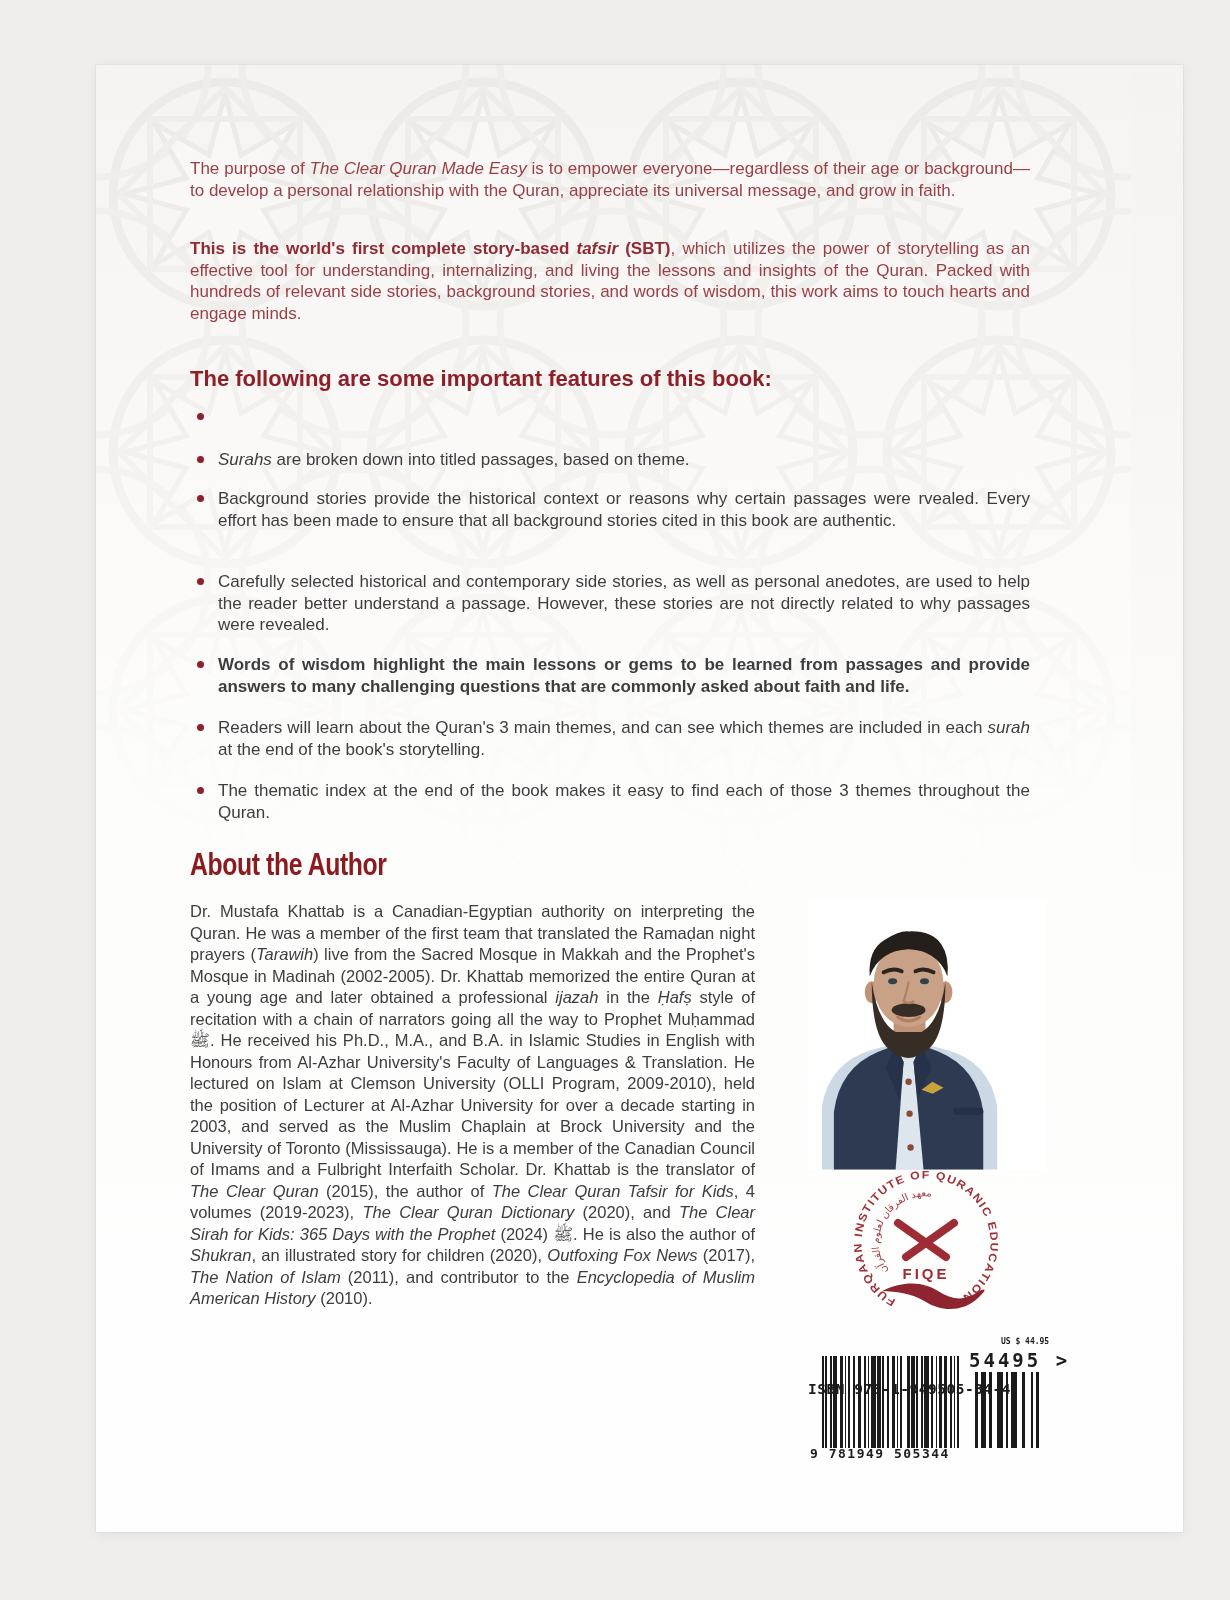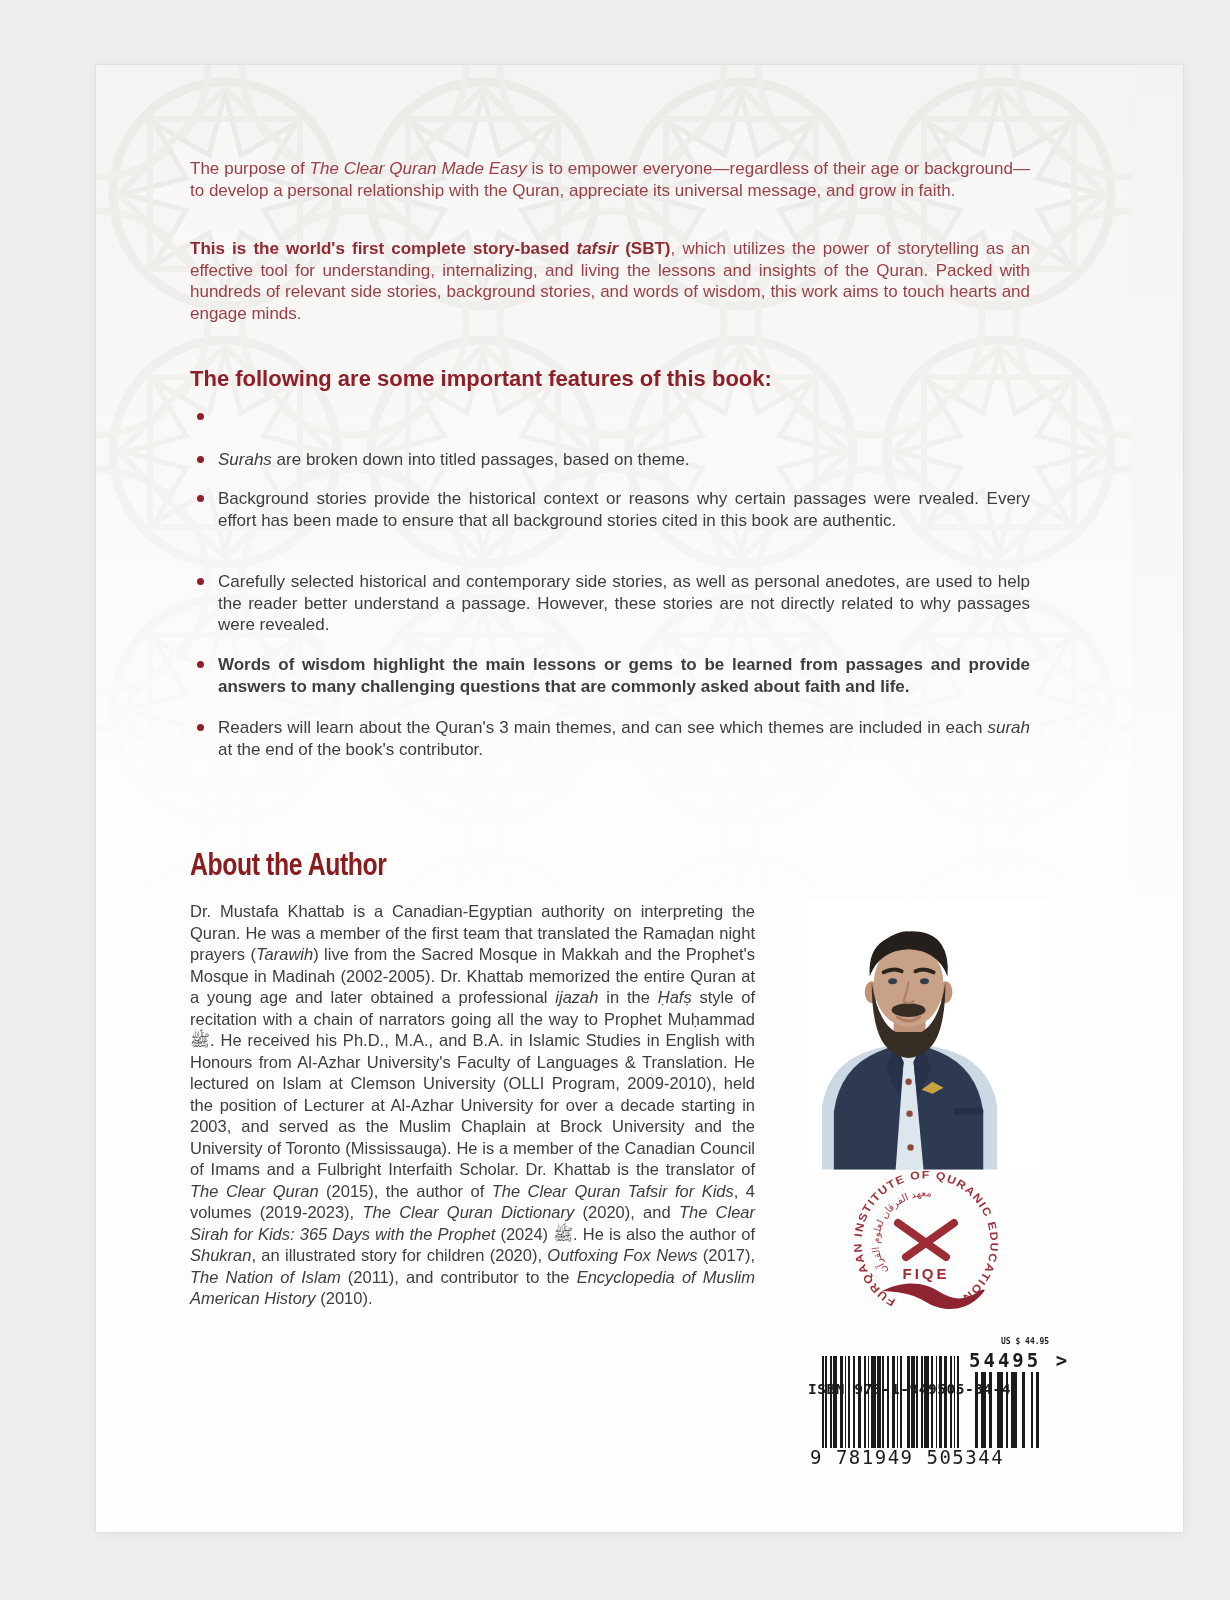--- a/index.html
+++ b/index.html
@@ -17,21 +17,21 @@
            padding-left:28px;box-sizing:border-box;}
   .feature .dot{position:absolute;left:7px;top:7px;width:7px;height:7px;border-radius:50%;
                 background:#8e2029;}
   .about-heading{font-size:31px;font-weight:bold;color:#8a1c20;letter-spacing:-0.5px;
                  transform:scaleX(0.8);transform-origin:left top;white-space:nowrap;}
   .bio{width:565px;font-size:16.5px;line-height:21.5px;color:#3d3d40;text-align:justify;}
   .it{font-style:italic;}
   .bd{font-weight:bold;}
   .mono{font-family:"DejaVu Sans Mono", monospace;color:#1c1c1c;}
   .isbn-label{font-size:14.5px;font-weight:bold;letter-spacing:0.5px;margin-top:44px;}
-  .ean-digits{font-size:19px;font-weight:normal;letter-spacing:1.5px;}
+  .ean-digits{font-size:13px;font-weight:bold;letter-spacing:1.5px;}
   .price-label{font-size:8px;font-weight:bold;letter-spacing:0px;}
   .price-code{font-size:19px;font-weight:bold;letter-spacing:3px;}
   .bars{display:flex;align-items:stretch;}
   .bars i{display:block;height:100%;background:#1b1b1b;}
   .bars i.sp{background:transparent;}
 </style>
 </head>
 <body>
 
 <div class="stage">
@@ -82,21 +82,25 @@
     <div class="abs feature" style="left:94px;top:506px;">
       <span class="dot"></span>
       <span><span>Carefully selected historical and contemporary side stories, as well as personal anedotes, are used to help the reader better understand a passage. However, these stories are not directly related to why passages were revealed.</span></span>
     </div>
     <div class="abs feature" style="left:94px;top:589px;font-weight:bold;">
       <span class="dot"></span>
       <span><span>Words of wisdom highlight the main lessons or gems to be learned from passages and provide answers to many challenging questions that are commonly asked about faith and life.</span></span>
     </div>
     <div class="abs feature" style="left:94px;top:652px;">
       <span class="dot"></span>
-      <span><span>Readers will learn about the Quran's 3 main themes, and can see which themes are included in each </span><span class="it">surah</span><span> at the end of the book's contributor.</span></span>
+      <span><span>Readers will learn about the Quran's 3 main themes, and can see which themes are included in each </span><span class="it">surah</span><span> at the end of the book's storytelling.</span></span>
+    </div>
+    <div class="abs feature" style="left:94px;top:715px;">
+      <span class="dot"></span>
+      <span><span>The thematic index at the end of the book makes it easy to find each of those 3 themes throughout the Quran.</span></span>
     </div>
 
     <h2 class="abs about-heading" style="left:94px;top:782px;margin:0;">About the Author</h2>
 
     <p class="abs bio" style="left:94px;top:836px;margin:0;"><span>Dr. Mustafa Khattab is a Canadian-Egyptian authority on interpreting the Quran. He was a member of the first team that translated the Ramaḍan night prayers (</span><span class="it">Tarawih</span><span>) live from the Sacred Mosque in Makkah and the Prophet's Mosque in Madinah (2002-2005). Dr. Khattab memorized the entire Quran at a young age and later obtained a professional </span><span class="it">ijazah</span><span> in the </span><span class="it">Ḥafṣ</span><span> style of recitation with a chain of narrators going all the way to Prophet Muḥammad ﷺ. He received his Ph.D., M.A., and B.A. in Islamic Studies in English with Honours from Al-Azhar University's Faculty of Languages &amp; Translation. He lectured on Islam at Clemson University (OLLI Program, 2009-2010), held the position of Lecturer at Al-Azhar University for over a decade starting in 2003, and served as the Muslim Chaplain at Brock University and the University of Toronto (Mississauga). He is a member of the Canadian Council of Imams and a Fulbright Interfaith Scholar. Dr. Khattab is the translator of </span><span class="it">The Clear Quran</span><span> (2015), the author of </span><span class="it">The Clear Quran Tafsir for Kids</span><span>, 4 volumes (2019-2023), </span><span class="it">The Clear Quran Dictionary</span><span> (2020), and </span><span class="it">The Clear Sirah for Kids: 365 Days with the Prophet</span><span> ﷺ (2024). He is also the author of </span><span class="it">Shukran</span><span>, an illustrated story for children (2020), </span><span class="it">Outfoxing Fox News</span><span> (2017), </span><span class="it">The Nation of Islam</span><span> (2011), and contributor to the </span><span class="it">Encyclopedia of Muslim American History</span><span> (2010).</span></p>
 
     <svg class="abs" style="left:712px;top:835px;" width="239" height="270" viewBox="0 0 240 270">
       <rect width="240" height="270" fill="#ffffff"></rect>
 
       <path d="M 14,270 L 14,206 Q 22,162 64,150 L 100,140 L 140,150 Q 182,162 190,206 L 190,270 Z" fill="#ccd9e4"></path>

